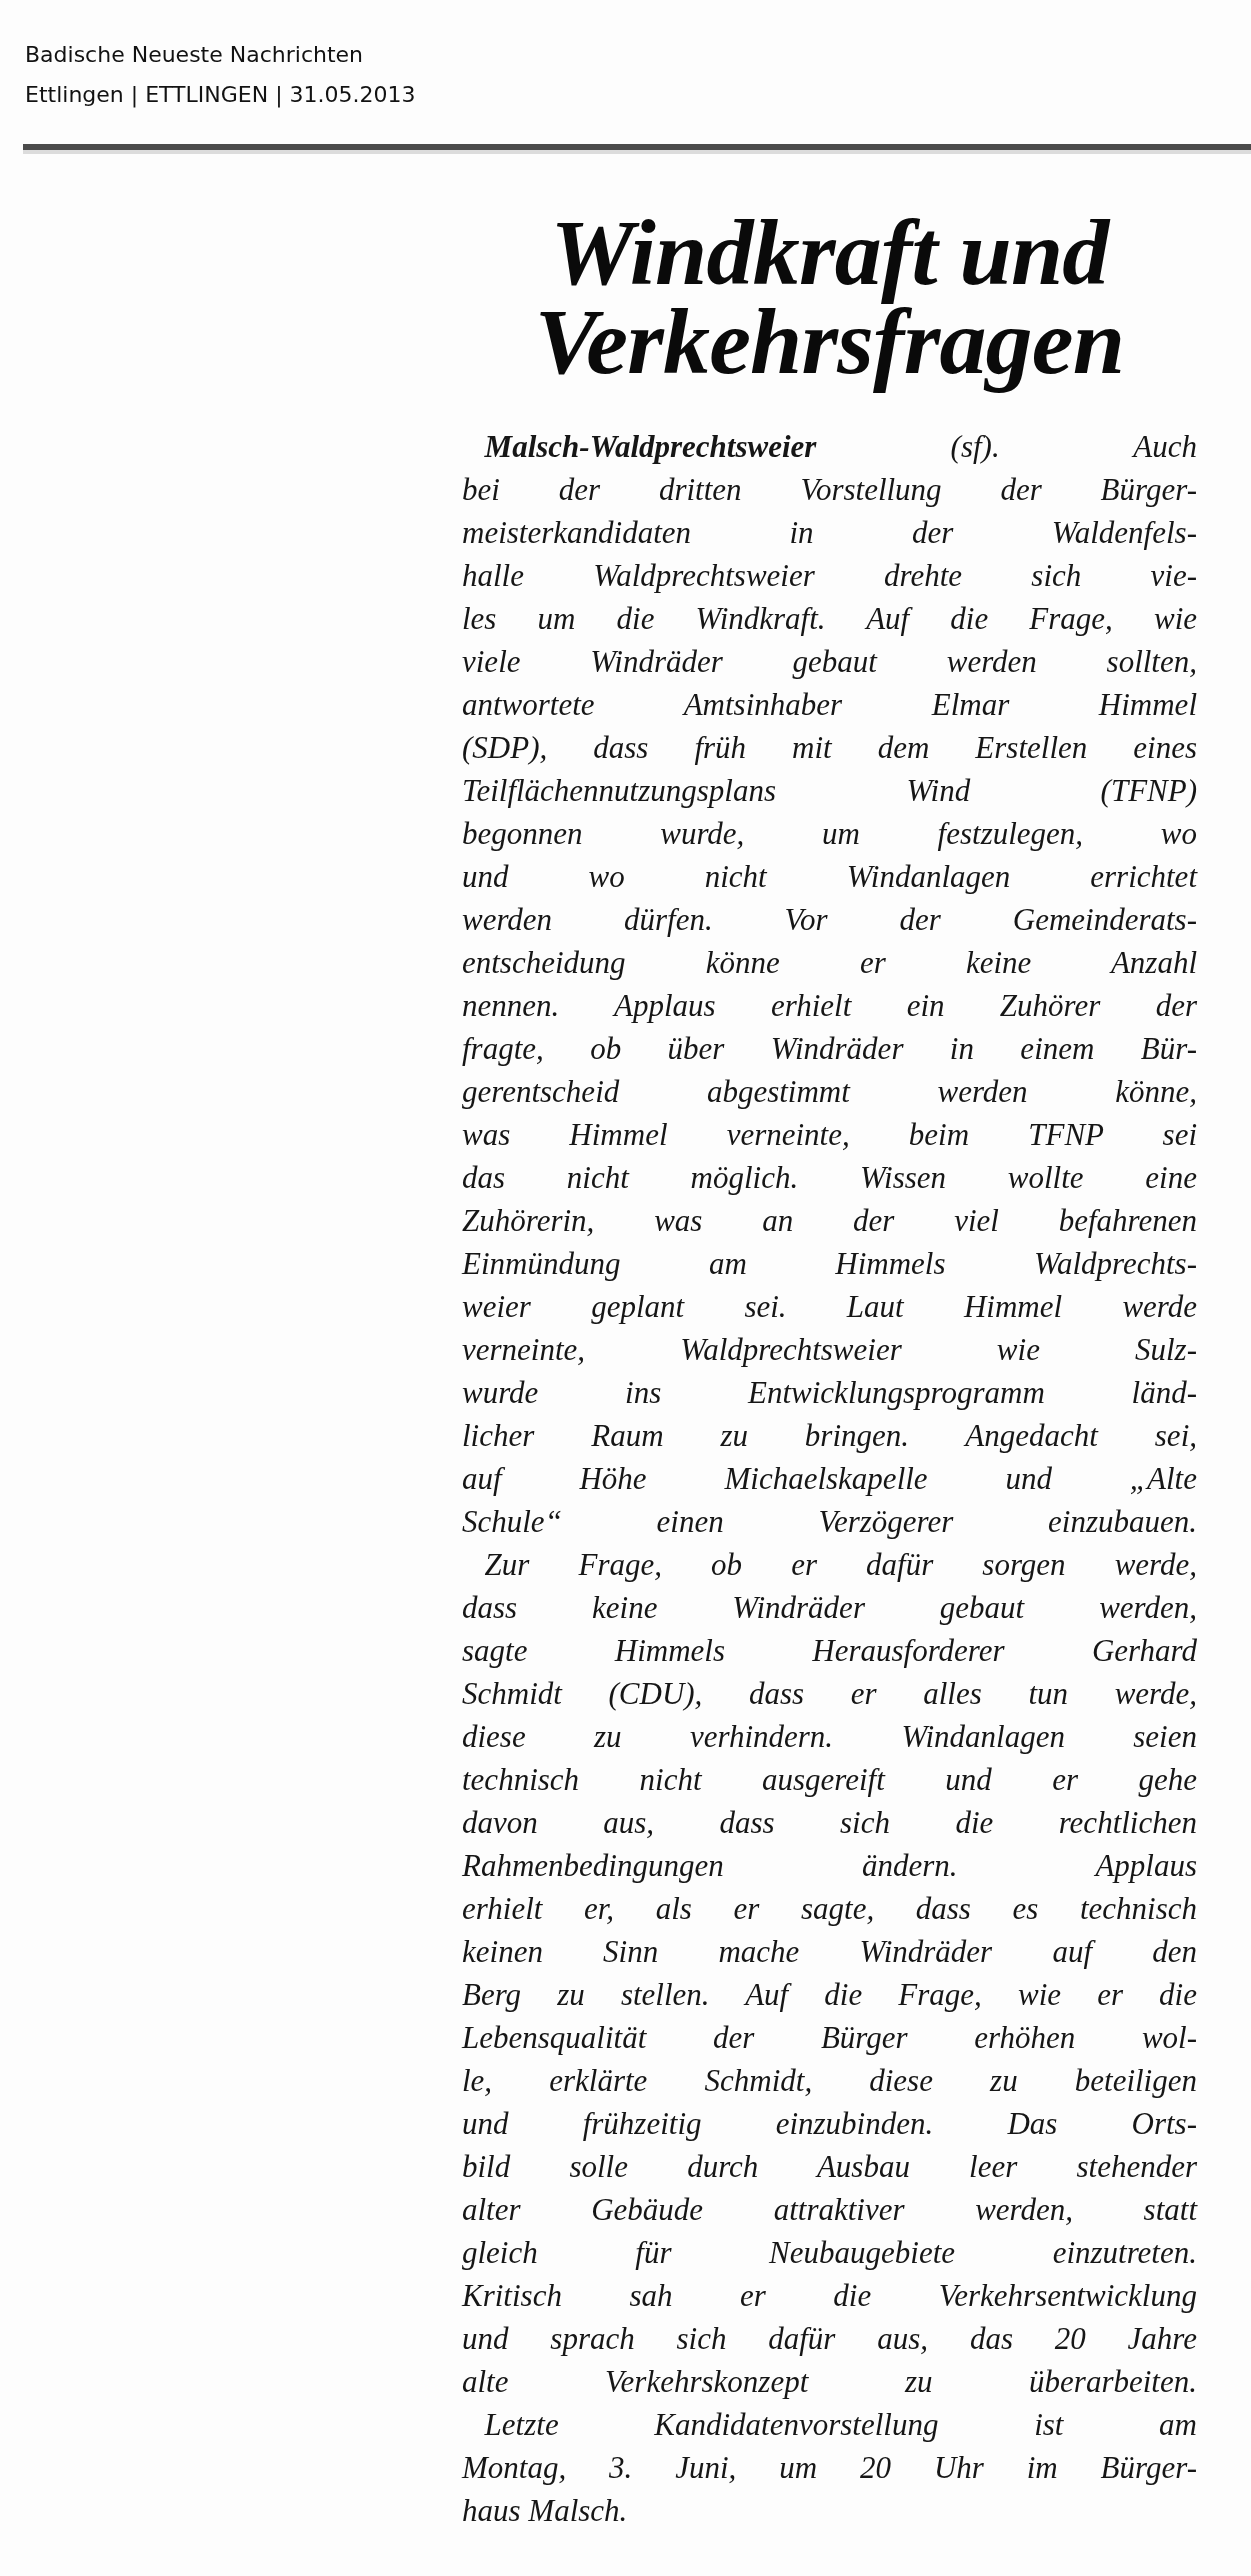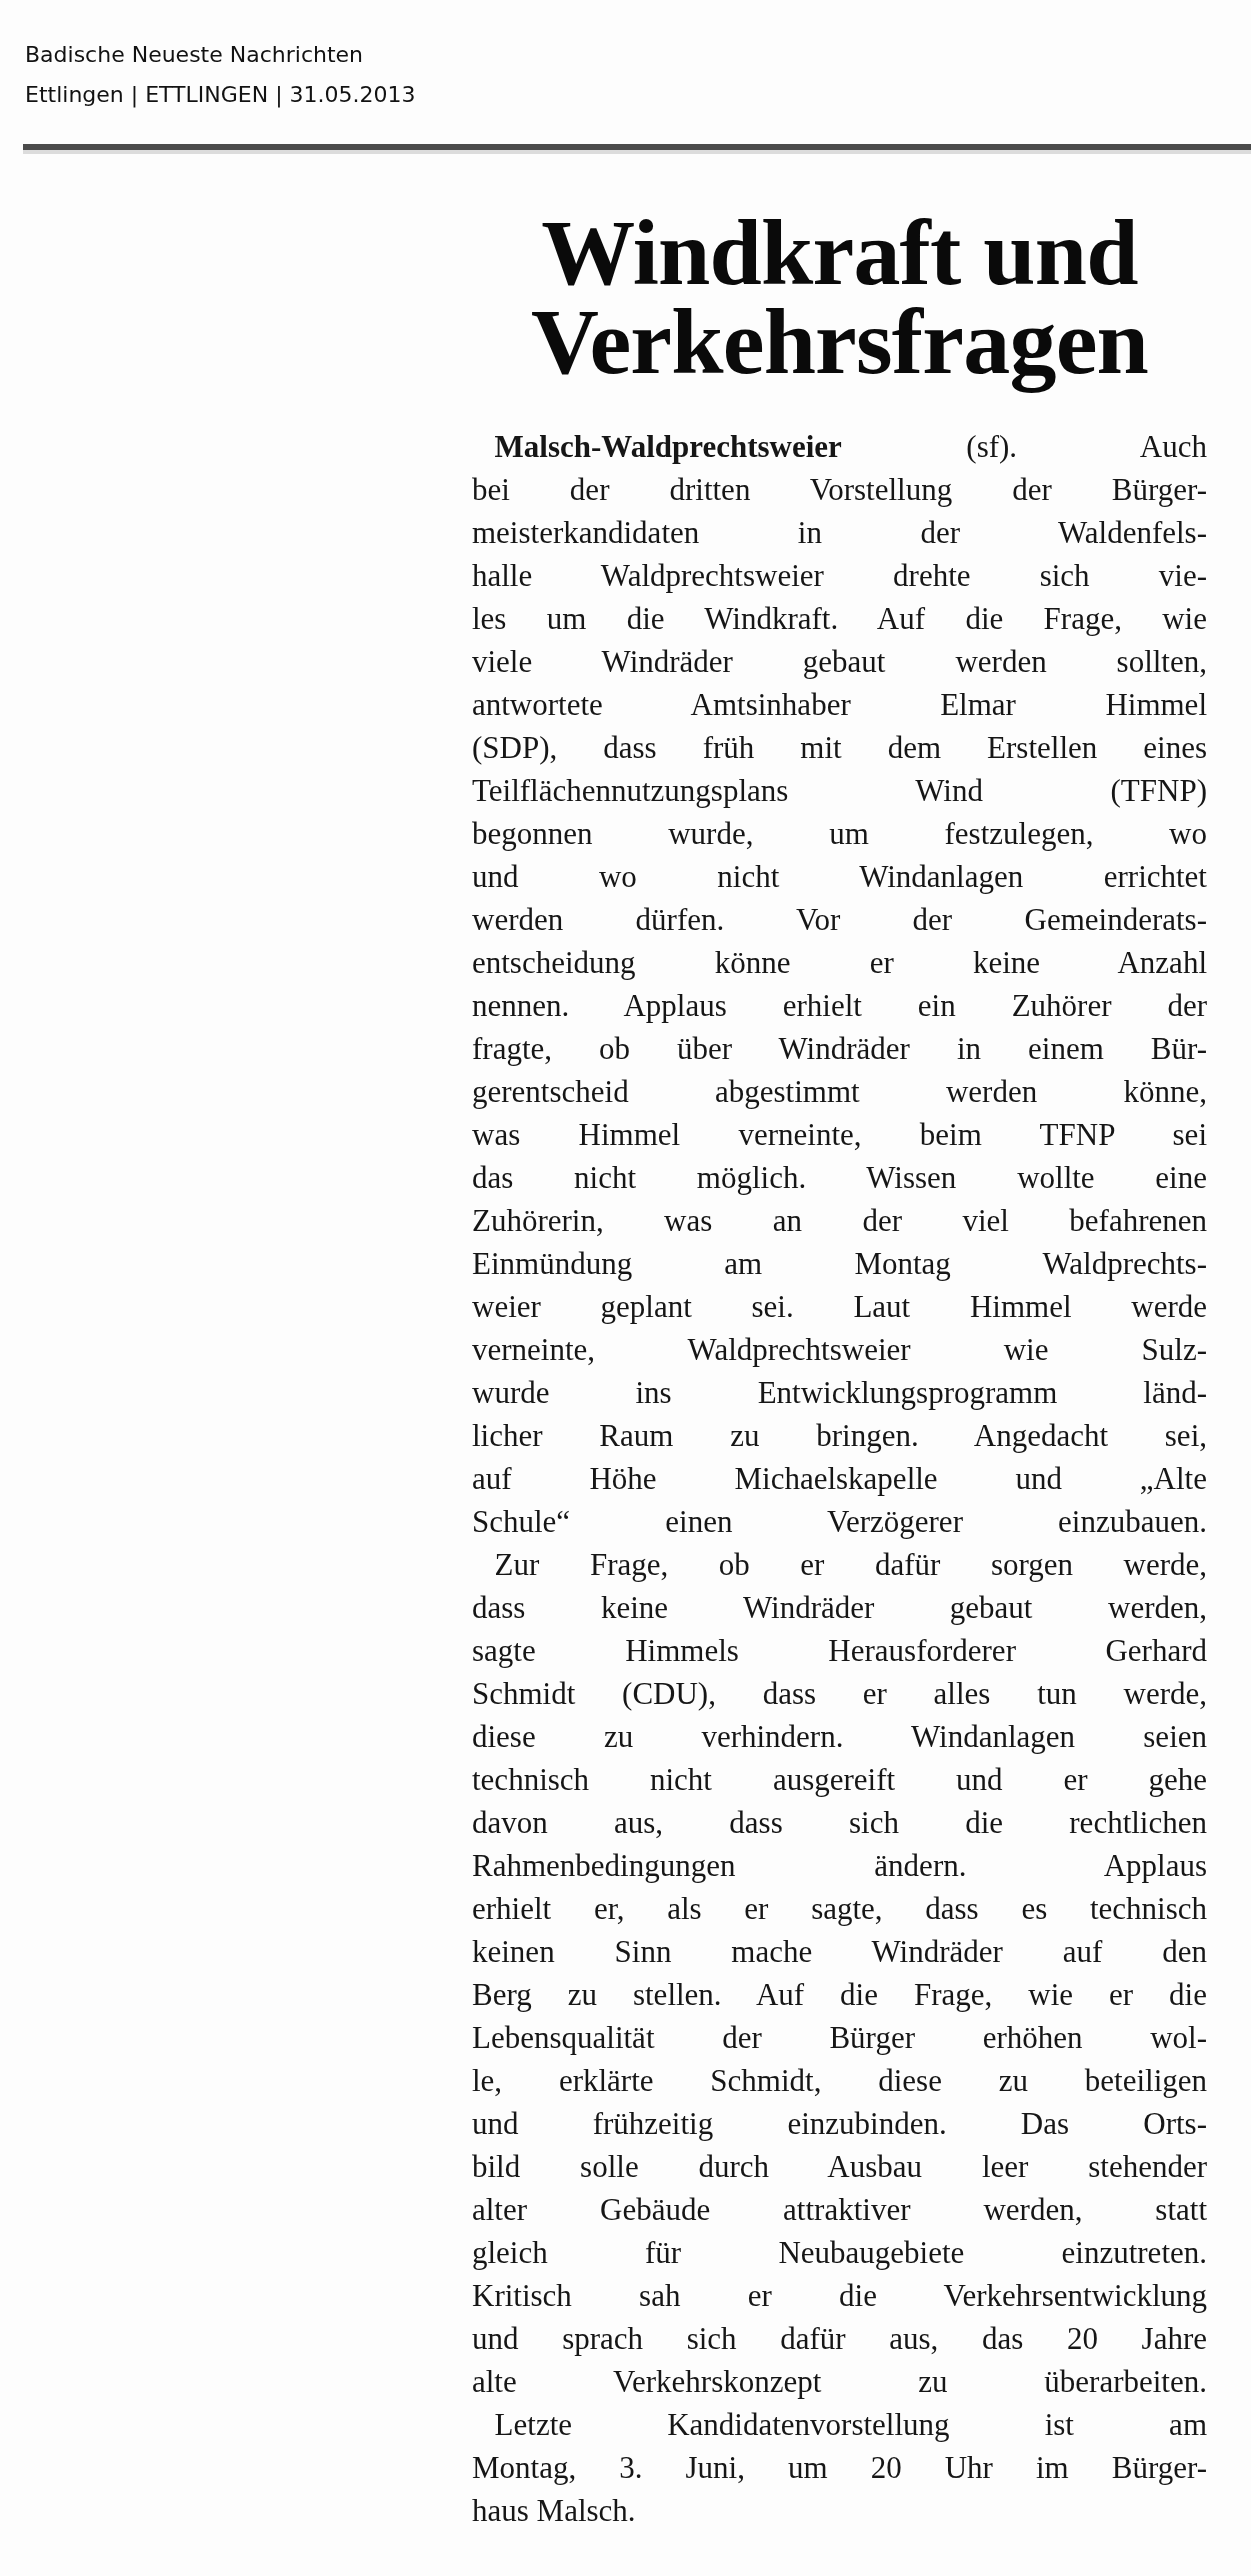--- a/index.html
+++ b/index.html
@@ -25,24 +25,25 @@
     position: absolute;
     left: 22.6px;
     right: 0;
     top: 144px;
     height: 5.9px;
     background: #4b4b4b;
     border-bottom: 4.2px solid #dcdcdc;
   }
   .article {
     position: absolute;
-    left: 472px;
+    left: 462px;
     top: 208px;
     width: 735px;
     color: #161616;
+    font-style: italic;
   }
   .headline {
     margin: 0;
     font-size: 94px;
     line-height: 89px;
     font-weight: bold;
     text-align: center;
     color: #0a0a0a;
     letter-spacing: -0.8px;
     font-family: "Liberation Serif", serif;
@@ -92,21 +93,21 @@
         <div class="line">begonnen wurde, um festzulegen, wo</div>
         <div class="line">und wo nicht Windanlagen errichtet</div>
         <div class="line">werden dürfen. Vor der Gemeinderats-</div>
         <div class="line">entscheidung könne er keine Anzahl</div>
         <div class="line">nennen. Applaus erhielt ein Zuhörer der</div>
         <div class="line">fragte, ob über Windräder in einem Bür-</div>
         <div class="line">gerentscheid abgestimmt werden könne,</div>
         <div class="line">was Himmel verneinte, beim TFNP sei</div>
         <div class="line">das nicht möglich. Wissen wollte eine</div>
         <div class="line">Zuhörerin, was an der viel befahrenen</div>
-        <div class="line">Einmündung am Montag Waldprechts-</div>
+        <div class="line">Einmündung am Himmels Waldprechts-</div>
         <div class="line">weier geplant sei. Laut Himmel werde</div>
         <div class="line">verneinte, Waldprechtsweier wie Sulz-</div>
         <div class="line">wurde ins Entwicklungsprogramm länd-</div>
         <div class="line">licher Raum zu bringen. Angedacht sei,</div>
         <div class="line">auf Höhe Michaelskapelle und „Alte</div>
         <div class="line">Schule“ einen Verzögerer einzubauen.</div>
       </div>
       <div class="paragraph">
         <div class="line indent">Zur Frage, ob er dafür sorgen werde,</div>
         <div class="line">dass keine Windräder gebaut werden,</div>

